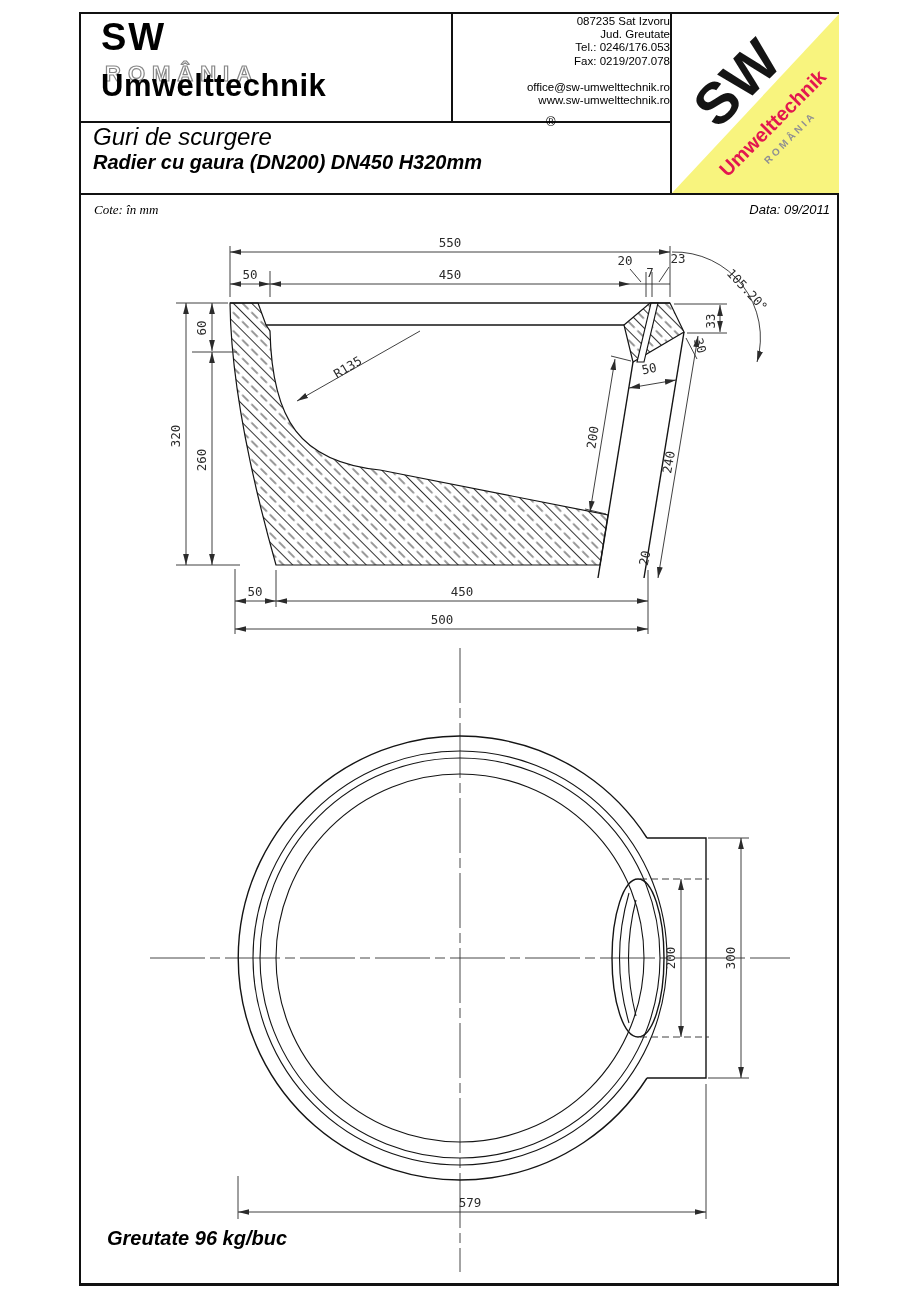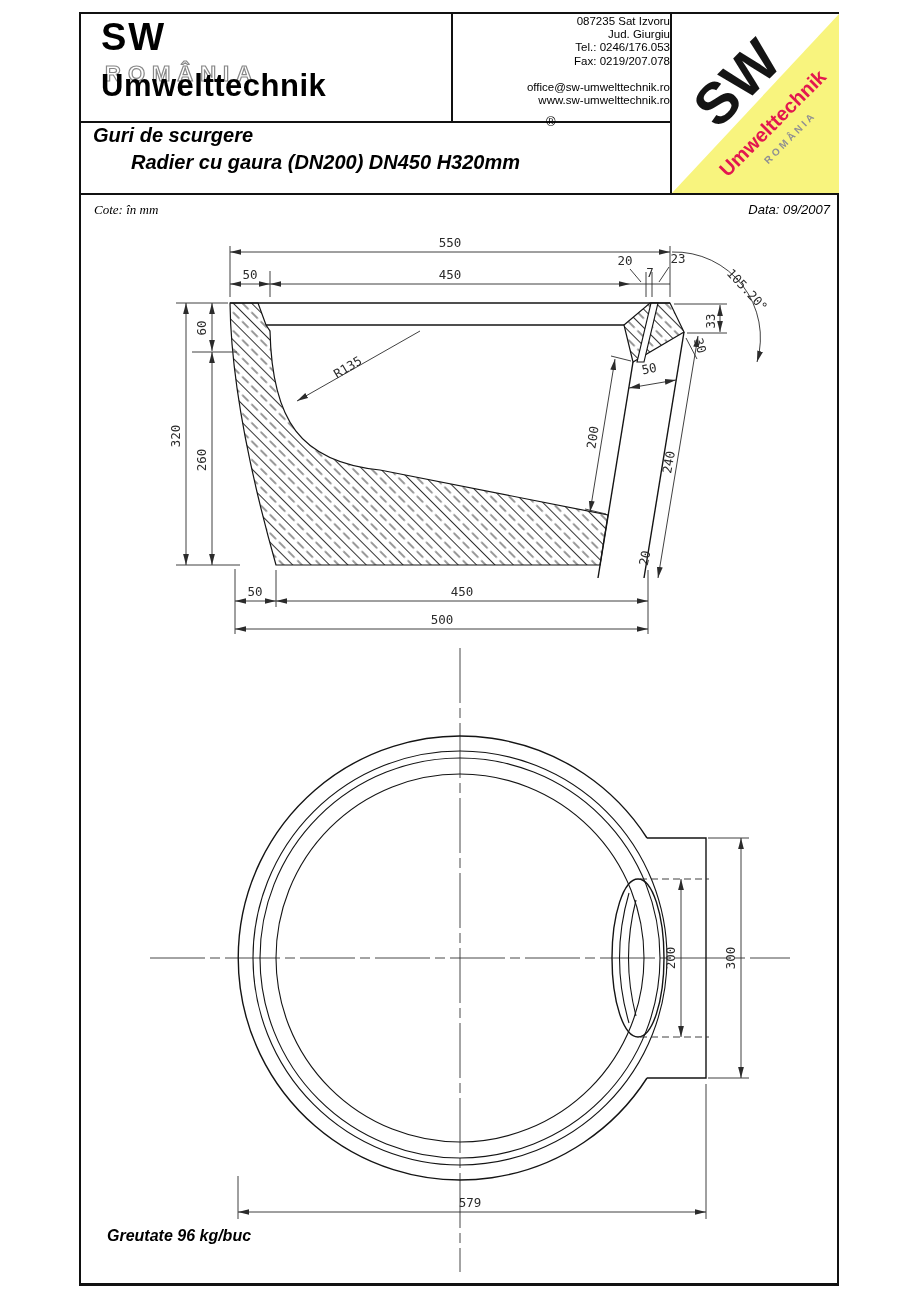--- a/index.html
+++ b/index.html
@@ -23,25 +23,25 @@
   .badge{left:670px;top:14px;width:167px;height:179px;border-left:2px solid #111;overflow:hidden;background:#fff;}
   .badge .tri{position:absolute;left:0;top:0;right:0;bottom:0;background:#f8f47e;
               clip-path:polygon(100% 0,100% 100%,0 100%);}
   .badge .b-sw{position:absolute;left:18px;top:40px;font-size:58px;font-weight:900;line-height:1;
                transform:rotate(-45deg);color:#141414;}
   .badge .b-um{position:absolute;left:30px;top:99px;font-size:20px;font-weight:800;line-height:1;
                transform:rotate(-45deg);color:#e3174f;}
   .badge .b-ro{position:absolute;left:84px;top:119px;font-size:10px;font-weight:700;letter-spacing:3px;
                line-height:1;transform:rotate(-45deg);color:#8f8f93;}
   
-  .t1{left:93px;top:125px;font-size:20px;font-weight:bold;font-style:italic;line-height:1;}
-  .t2{left:93px;top:152px;font-size:20px;font-weight:bold;font-style:italic;line-height:1;margin-left:38px;}
+  .t1{left:93px;top:125px;font-size:24px;font-weight:normal;font-style:italic;line-height:1;}
+  .t2{left:93px;top:152px;font-size:20px;font-weight:bold;font-style:italic;line-height:1;}
   .units{left:94px;top:202px;font-size:13px;font-style:italic;font-family:Liberation Serif, serif;}
   .date{left:640px;top:202px;width:190px;text-align:right;font-size:13px;font-style:italic;}
-  .weight{left:107px;top:1227px;font-size:16px;font-weight:bold;font-style:italic;}
+  .weight{left:107px;top:1227px;font-size:20px;font-weight:bold;font-style:italic;}
   svg{position:absolute;left:0;top:0;}
   svg text{font-family:"DejaVu Sans Mono",monospace;font-size:12.5px;fill:#2b2b2b;}
   .obj{stroke:#141414;stroke-width:1.4;fill:none;}
   .objh{stroke:#141414;stroke-width:1.2;fill:url(#hatch);}
   .thin{stroke:#141414;stroke-width:1.1;fill:none;}
   .dim{stroke:#2b2b2b;stroke-width:0.9;fill:none;}
   .dimd{stroke:#2b2b2b;stroke-width:0.9;fill:none;stroke-dasharray:7 4;}
   .cl{stroke:#333;stroke-width:0.9;fill:none;stroke-dasharray:55 5 10 5;}
 </style>
 </head>
@@ -53,40 +53,40 @@
   <div class="abs hline1"></div>
   <div class="abs hline2"></div>
   <div class="abs vline1"></div>
 
   <div class="abs lg-sw">SW</div>
   <div class="abs lg-ro">ROMÂNIA</div>
   <div class="abs lg-um">Umwelttechnik</div>
 
   <div class="abs contact">
     <div>087235 Sat Izvoru</div>
-    <div>Jud. Giurgiu</div>
+    <div>Jud. Greutate</div>
     <div>Tel.: 0246/176.053</div>
     <div>Fax: 0219/207.078</div>
     <div class="gap"></div>
     <div>office@sw-umwelttechnik.ro</div>
     <div>www.sw-umwelttechnik.ro</div>
   </div>
   <div class="abs reg">®</div>
 
   <div class="abs badge">
     <div class="tri"></div>
     <div class="b-sw">SW</div>
     <div class="b-um">Umwelttechnik</div>
     <div class="b-ro">ROMÂNIA</div>
   </div>
 
   <div class="abs t1">Guri de scurgere</div>
   <div class="abs t2">Radier cu gaura (DN200) DN450 H320mm</div>
   <div class="abs units">Cote: în mm</div>
-  <div class="abs date">Data: 09/2007</div>
+  <div class="abs date">Data: 09/2011</div>
   <div class="abs weight">Greutate 96 kg/buc</div>
 
   <svg width="920" height="1301" viewBox="0 0 920 1301">
     <defs>
       <pattern id="hatch" width="13" height="13" patternUnits="userSpaceOnUse" patternTransform="rotate(-45)">
         <line x1="2.5" y1="-1" x2="2.5" y2="14" stroke="#1c1c1c" stroke-width="0.9"></line>
         <line x1="9" y1="-1" x2="9" y2="14" stroke="#1c1c1c" stroke-width="0.9" stroke-dasharray="5.5 4"></line>
       </pattern>
       <marker id="arr" viewBox="0 0 12 8" refX="11.5" refY="4" markerWidth="13" markerHeight="9" orient="auto-start-reverse">
         <path d="M11.5,4 L0,1 L0,7 Z" fill="#2b2b2b"></path>

